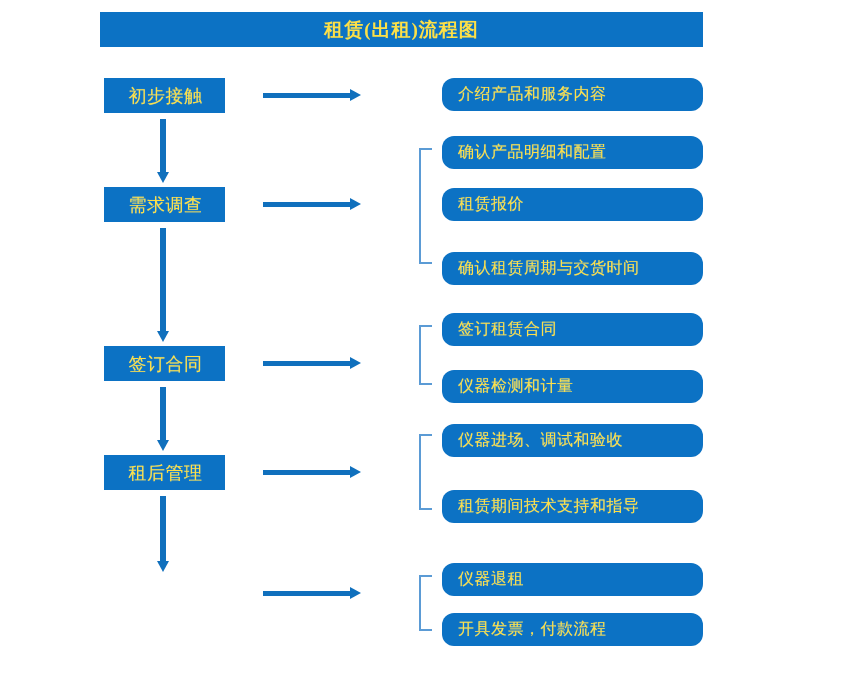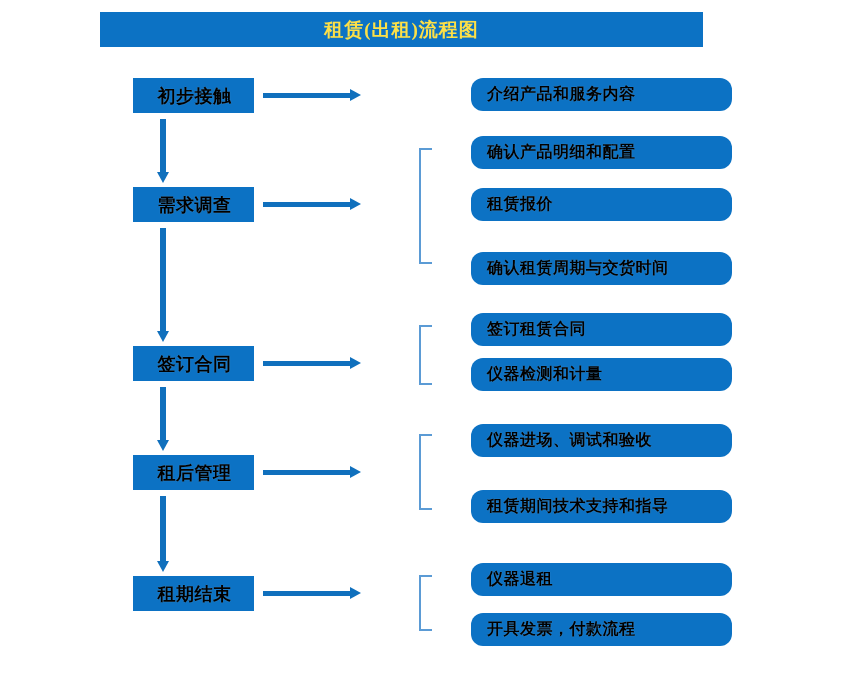--- a/index.html
+++ b/index.html
@@ -13,28 +13,27 @@
   #canvas {
     position: relative;
     width: 844px;
     height: 688px;
     background: #ffffff;
     overflow: hidden;
   }
   .box {
     position: absolute;
     background: #0c72c4;
-    color: #000000;
-    font-weight: bold;
+    color: #fde047;
+    font-weight: normal;
     display: flex;
     align-items: center;
     box-sizing: border-box;
     letter-spacing: 0.5px;
     text-shadow: 0 0 1px rgba(255,255,255,0.35);
-    margin-left: 29px;
   }
   .title-bar {
     position: absolute;
     left: 100px;
     top: 12px;
     width: 603px;
     height: 35px;
     background: #0c72c4;
     color: #fde047;
     font-weight: bold;
@@ -122,21 +121,20 @@
 <body>
 
 <div id="canvas">
 
   <div class="title-bar">租赁(出租)流程图</div>
 
   <div class="box stage-box" style="top:78px;">初步接触</div>
   <div class="box stage-box" style="top:187px;">需求调查</div>
   <div class="box stage-box" style="top:346px;">签订合同</div>
   <div class="box stage-box" style="top:455px;">租后管理</div>
-  <div class="box stage-box" style="top:576px;">租期结束</div>
 
   <div class="v-arrow" style="top:119px; height:64px;">
     <div class="shaft" style="height:53px;"></div>
     <div class="head" style="top:53px;"></div>
   </div>
   <div class="v-arrow" style="top:228px; height:114px;">
     <div class="shaft" style="height:103px;"></div>
     <div class="head" style="top:103px;"></div>
   </div>
   <div class="v-arrow" style="top:387px; height:64px;">
@@ -172,19 +170,19 @@
   <div class="bracket" style="top:148px; height:116px;"></div>
   <div class="bracket" style="top:325px; height:60px;"></div>
   <div class="bracket" style="top:434px; height:76px;"></div>
   <div class="bracket" style="top:575px; height:56px;"></div>
 
   <div class="box detail-box" style="top:78px;">介绍产品和服务内容</div>
   <div class="box detail-box" style="top:136px;">确认产品明细和配置</div>
   <div class="box detail-box" style="top:188px;">租赁报价</div>
   <div class="box detail-box" style="top:252px;">确认租赁周期与交货时间</div>
   <div class="box detail-box" style="top:313px;">签订租赁合同</div>
-  <div class="box detail-box" style="top:358px;">仪器检测和计量</div>
+  <div class="box detail-box" style="top:370px;">仪器检测和计量</div>
   <div class="box detail-box" style="top:424px;">仪器进场、调试和验收</div>
   <div class="box detail-box" style="top:490px;">租赁期间技术支持和指导</div>
   <div class="box detail-box" style="top:613px;">开具发票，付款流程</div>
   <div class="box detail-box" style="top:563px;">仪器退租</div>
 
 </div>
 
 </body></html>

